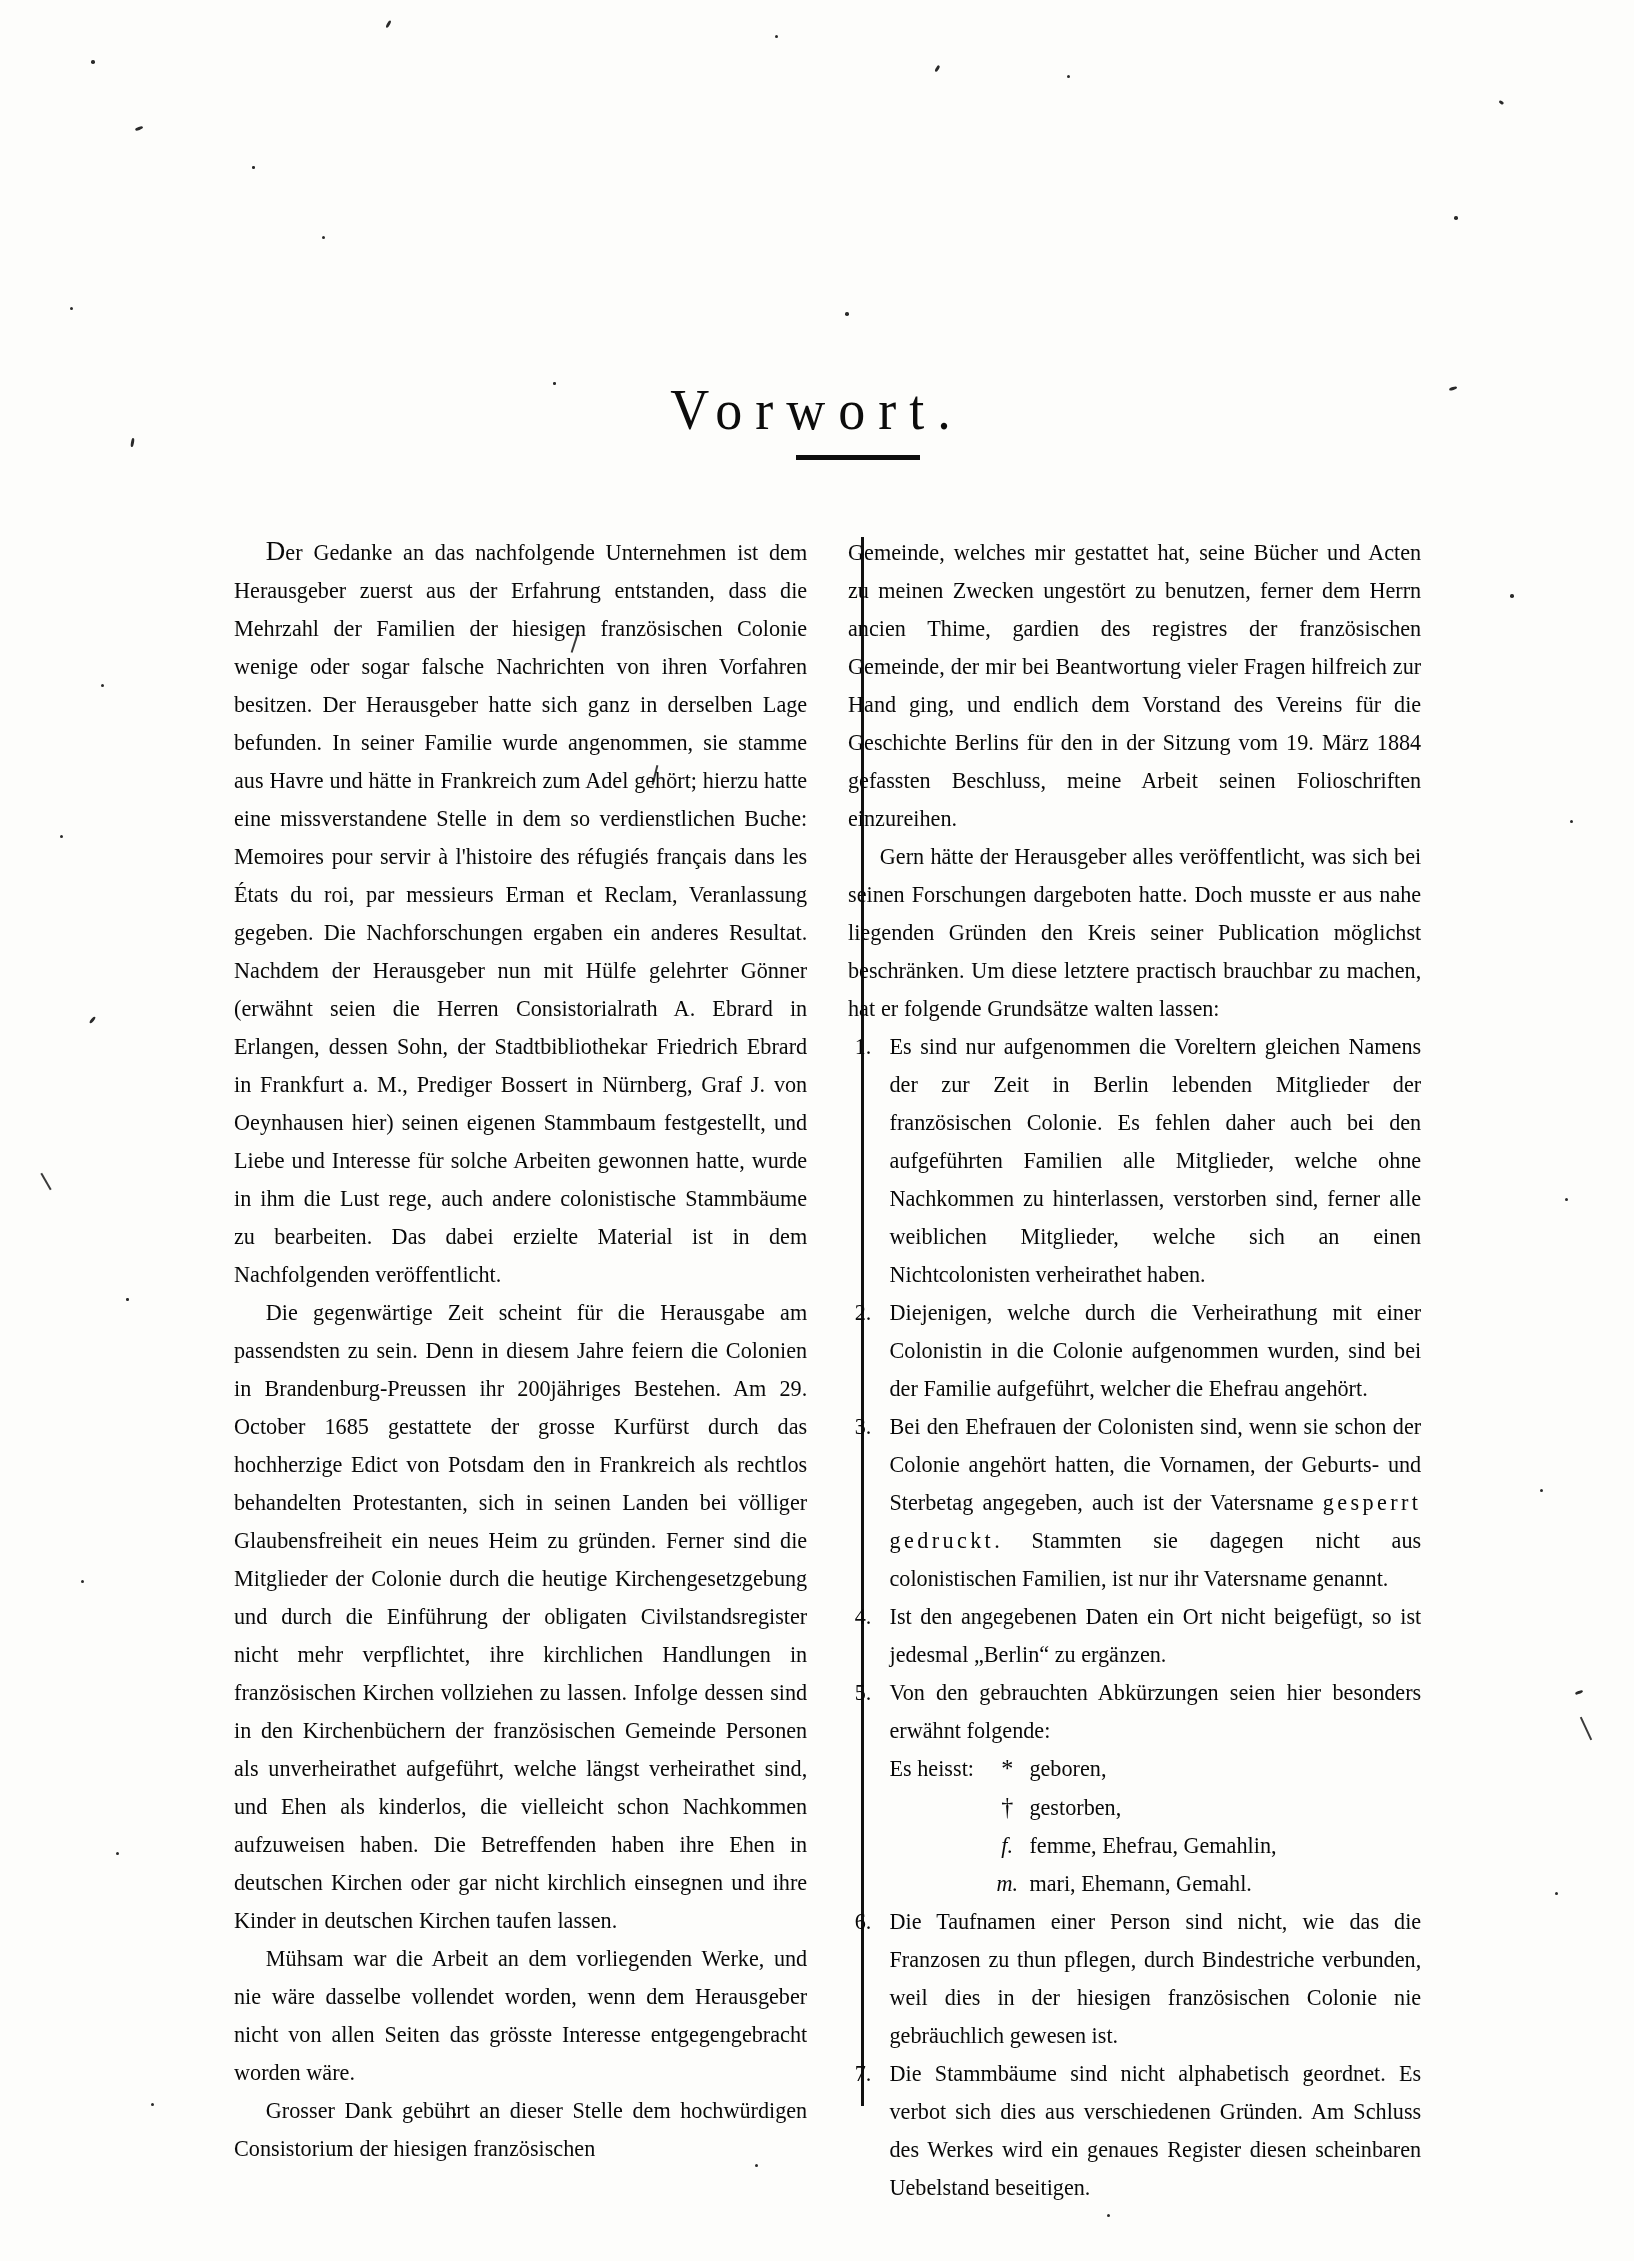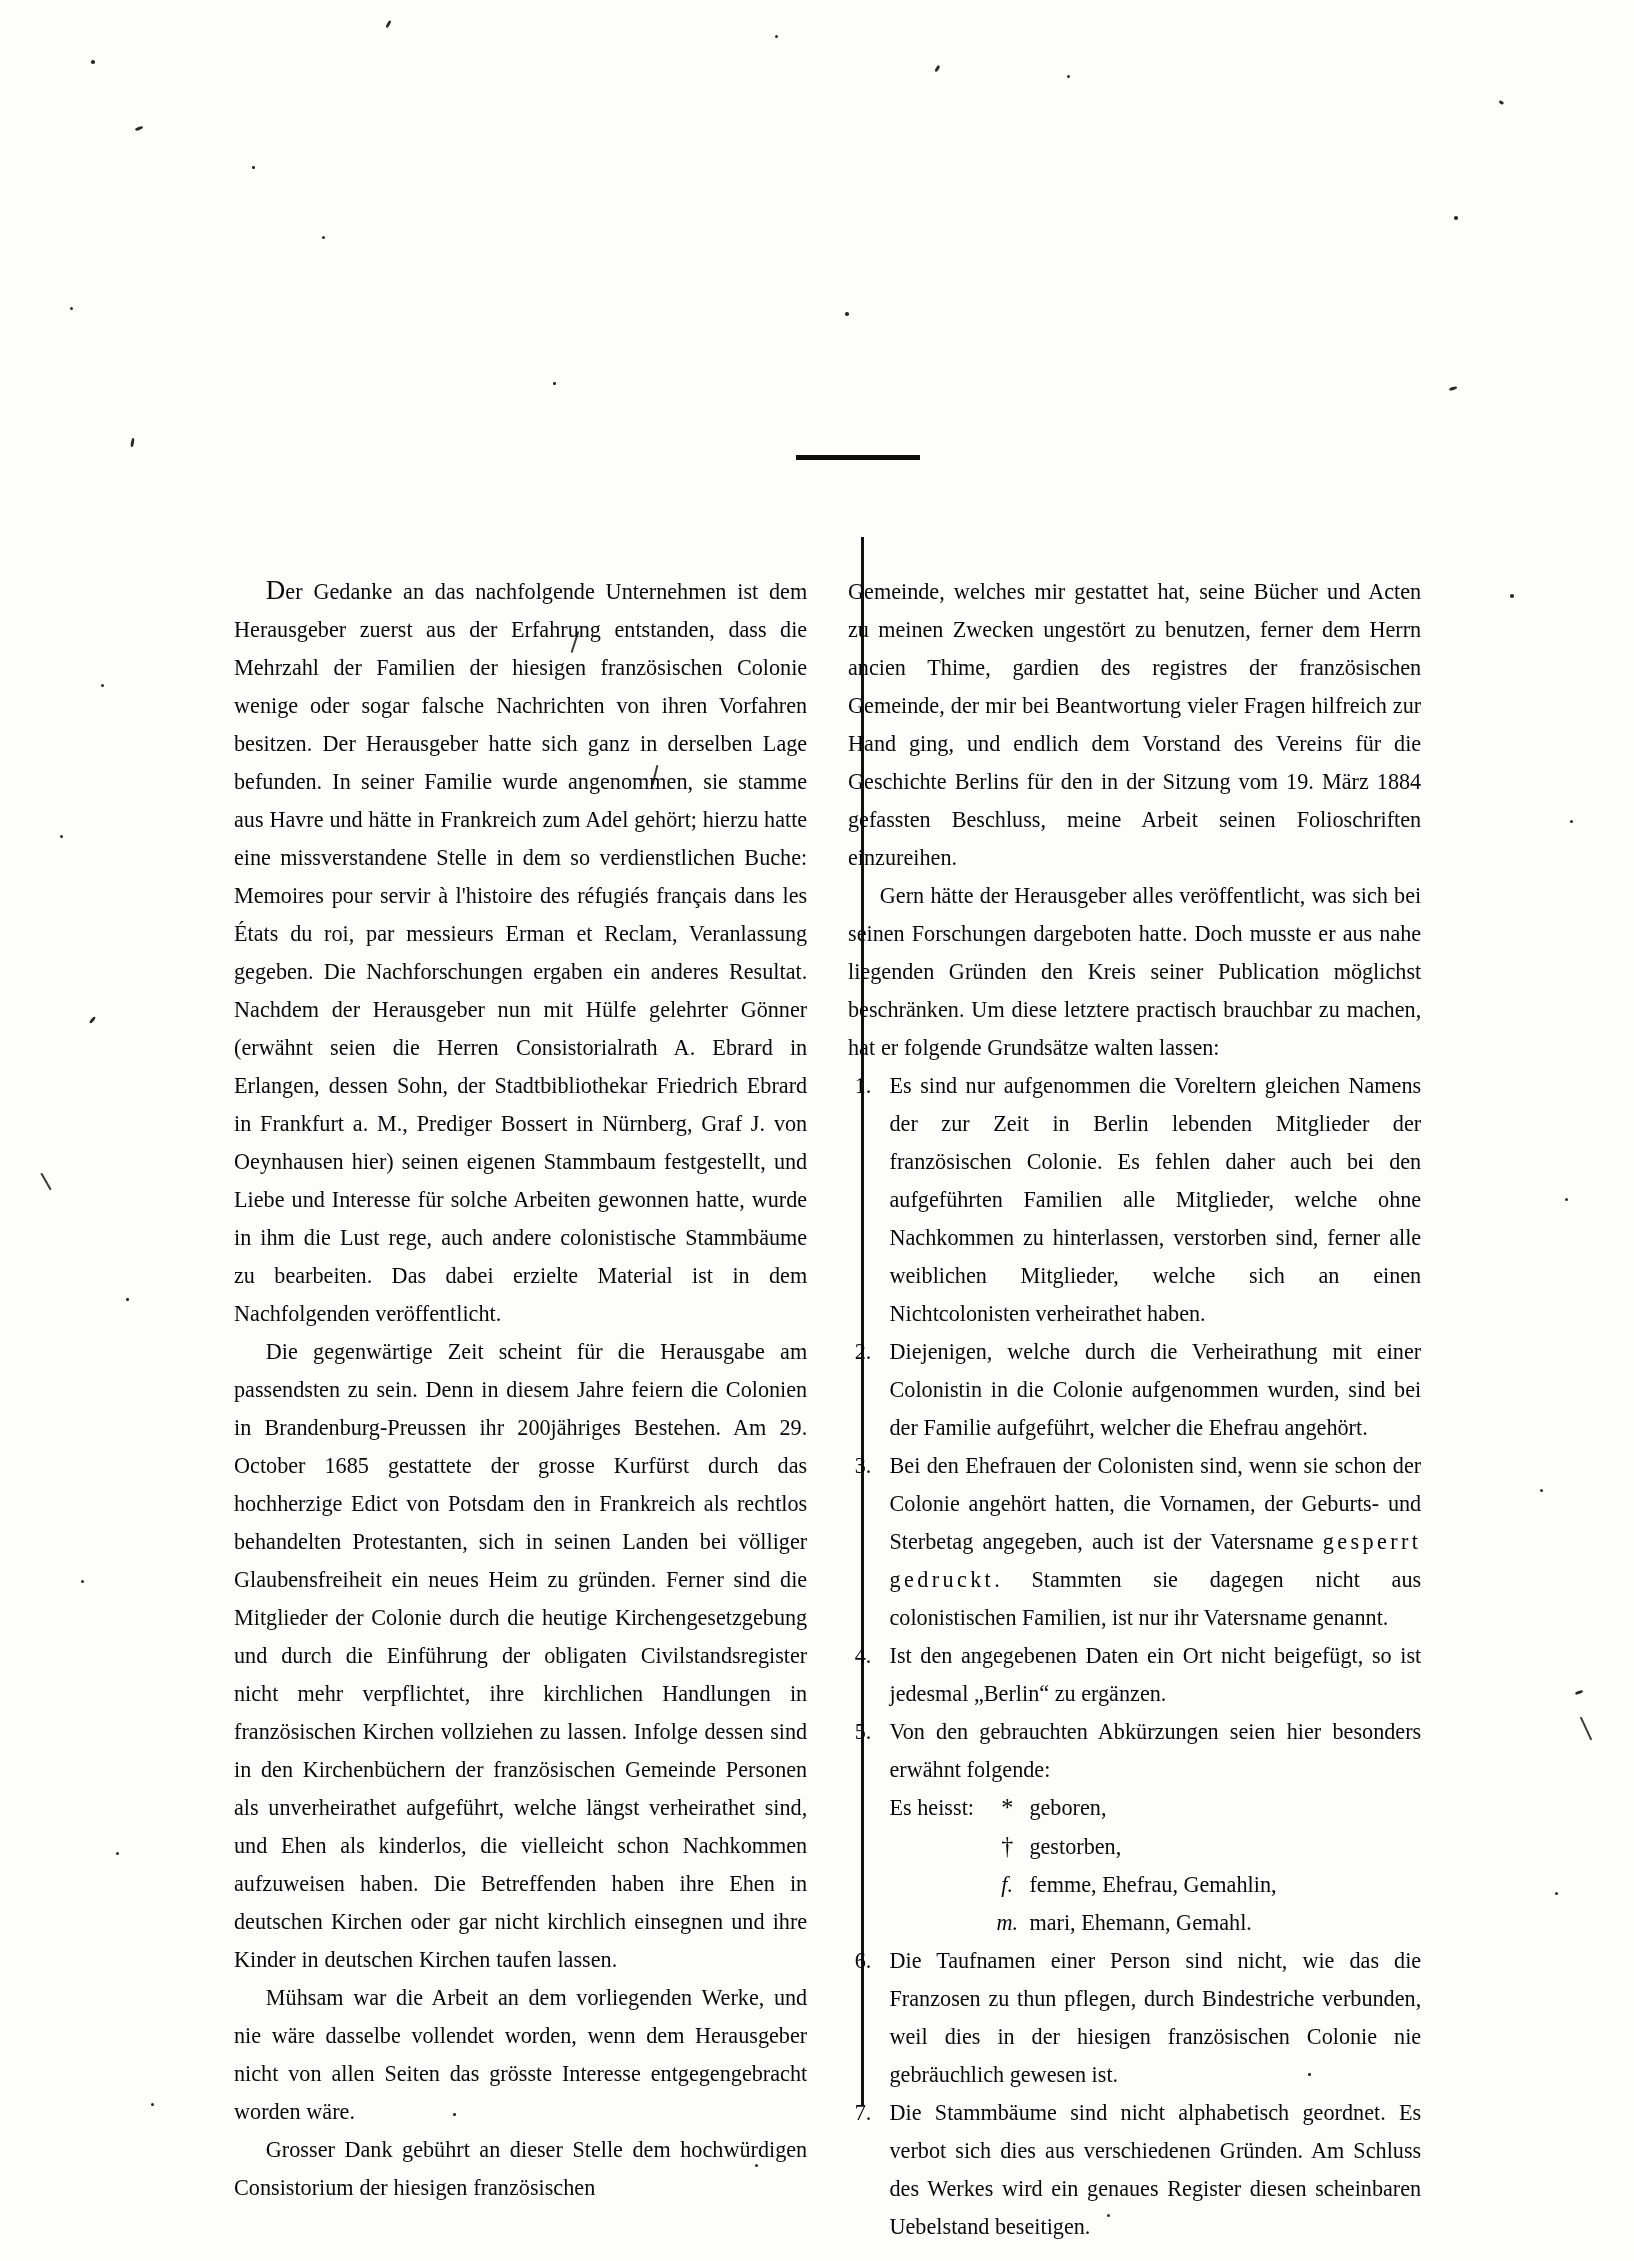--- a/index.html
+++ b/index.html
@@ -64,21 +64,20 @@
     position: absolute;
     top: 534px;
     left: 234px;
     width: 1208px;
     height: 1570px;
   }
   .col {
     position: absolute;
     top: 0;
     width: 594px;
-    margin-top: 39px;
   }
   .col-left  { left: 0; }
   .col-right { left: 614px; font-family: Liberation Serif, serif; }
 
   .col-rule {
     position: absolute;
     top: 537px;
     left: 861px;
     width: 2.5px;
     height: 1569px;
@@ -193,20 +192,23 @@
     <div class="speckle" style="left:755px; top:2164px; width:3px;  height:3px;"></div>
     <div class="speckle" style="left:1107px; top:2214px; width:3px;  height:3px;"></div>
     <div class="speckle" style="left:453px;  top:2113px; width:2.5px;  height:2.5px;"></div>
     <div class="speckle" style="left:1308px; top:2073px; width:2.5px;  height:2.5px;"></div>
     <div class="scratch" style="left:574px; top:631px; width:2px; height:22px; transform:rotate(18deg);"></div>
     <div class="scratch" style="left:654px; top:765px; width:2px; height:20px; transform:rotate(14deg);"></div>
     <div class="scratch" style="left:1585px; top:1716px; width:2px; height:25px; transform:rotate(-25deg);"></div>
     <div class="scratch" style="left:45px;   top:1172px; width:2px; height:19px; transform:rotate(-30deg);"></div>
   </div>
 
+  <div class="title-block">
+    <h1 class="page-title">Vorwort.</h1>
+  </div>
   <div class="title-rule"></div>
 
   <div class="col-rule"></div>
 
   <div class="columns">
 
     <div class="col col-left">
 
       <p class="para"><span class="dropcap">D</span><span>er Gedanke an das nachfolgende Unternehmen ist dem Herausgeber zuerst aus der Erfahrung entstanden, dass die Mehrzahl der Familien der hiesigen französischen Colonie wenige oder sogar falsche Nachrichten von ihren Vorfahren besitzen. Der Herausgeber hatte sich ganz in derselben Lage befunden. In seiner Familie wurde angenommen, sie stamme aus Havre und hätte in Frankreich zum Adel gehört; hierzu hatte eine missverstandene Stelle in dem so verdienstlichen Buche: Memoires pour servir à l'histoire des réfugiés français dans les États du roi, par messieurs Erman et Reclam, Veranlassung gegeben. Die Nachforschungen ergaben ein anderes Resultat. Nachdem der Herausgeber nun mit Hülfe gelehrter Gönner (erwähnt seien die Herren Consistorialrath A. Ebrard in Erlangen, dessen Sohn, der Stadtbibliothekar Friedrich Ebrard in Frankfurt a. M., Prediger Bossert in Nürnberg, Graf J. von Oeynhausen hier) seinen eigenen Stammbaum festgestellt, und Liebe und Interesse für solche Arbeiten gewonnen hatte, wurde in ihm die Lust rege, auch andere colonistische Stammbäume zu bearbeiten. Das dabei erzielte Material ist in dem Nachfolgenden veröffentlicht.</span></p>
 

